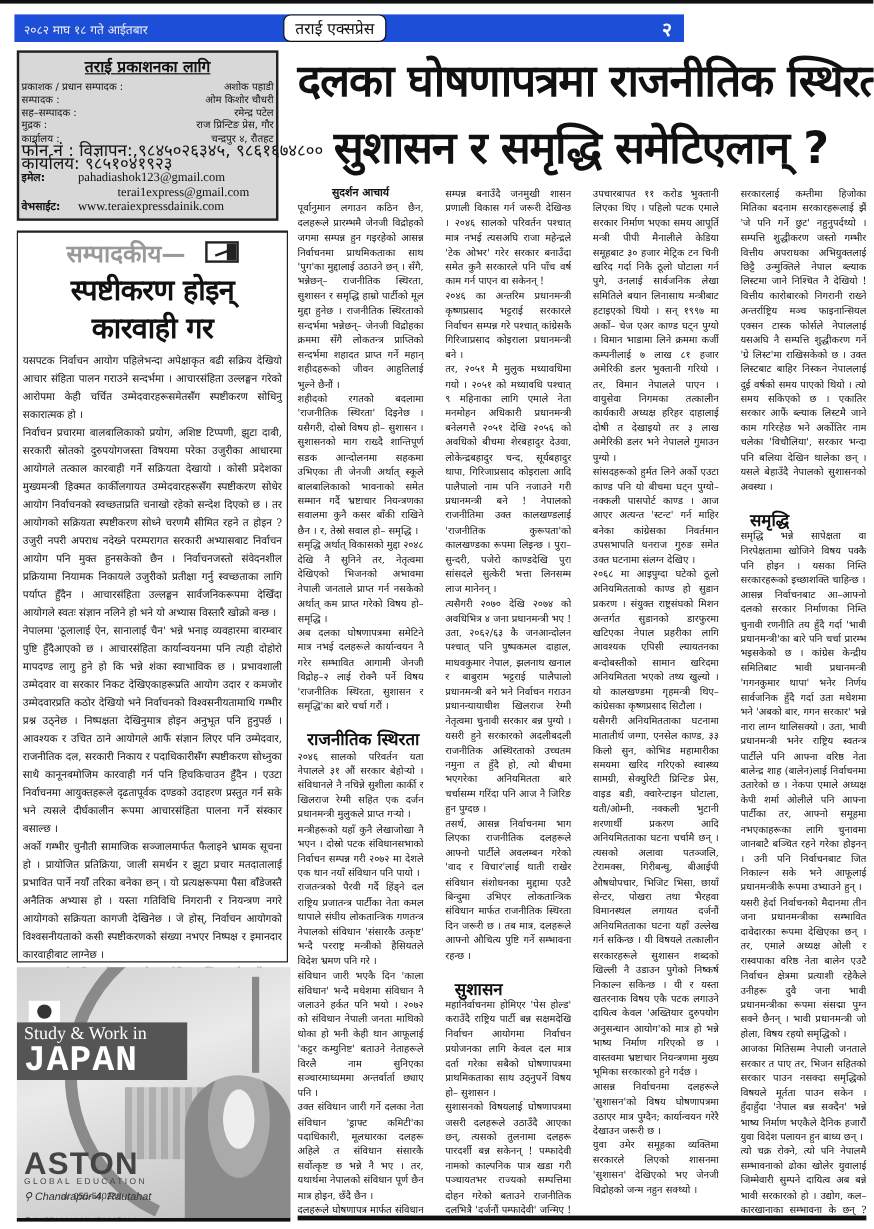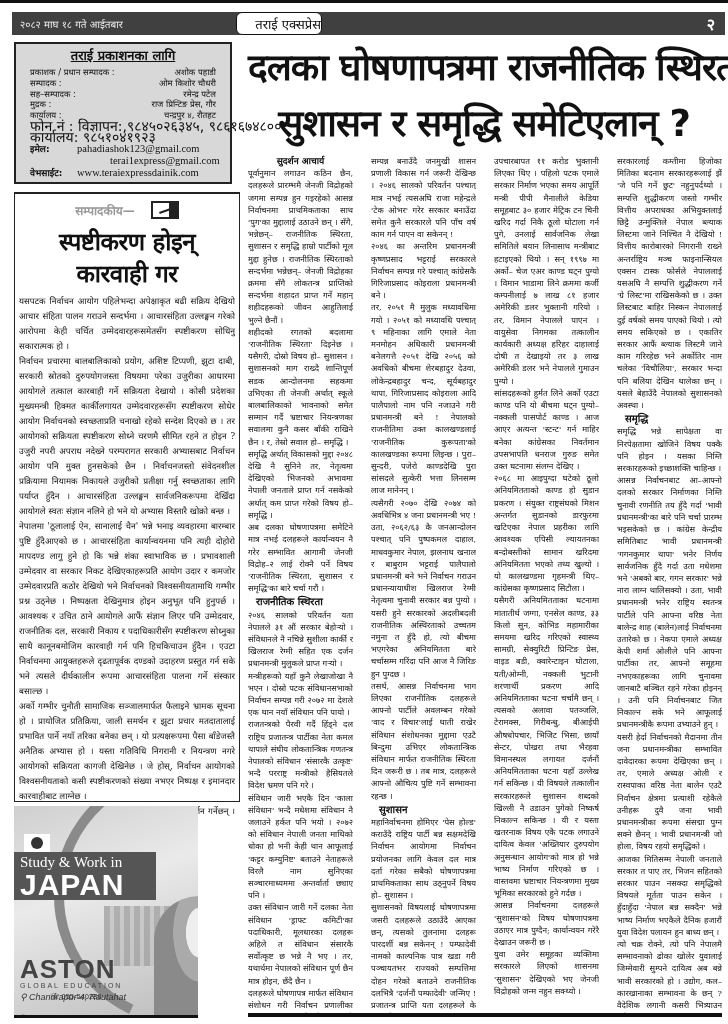--- a/index.html
+++ b/index.html
@@ -2,72 +2,72 @@
 <html><head>
 <meta charset="utf-8">
 <style>
   * { box-sizing: border-box; margin: 0; padding: 0; }
   html, body { width: 728px; height: 1024px; background: #fff; overflow: hidden; }
   body { font-family: "DejaVu Sans", sans-serif; color: #111; position: relative; }
 
   .top-rule { position: absolute; left: 0; top: 0; width: 728px; height: 3px; background: #111; }
 
   
-  .masthead { position: absolute; left: 12px; top: 12px; width: 713px; height: 23px; background: #404040; color: #fff; }
+  .masthead { position: absolute; left: 12px; top: 12px; width: 558px; height: 23px; background: #1d4ed8; color: #fff; }
   .masthead .date { position: absolute; left: 8px; top: 5px; font-size: 10px; color: #eee; }
-  .masthead .paper { position: absolute; left: 224px; top: 0; width: 86px; height: 23px; background: #fff; color: #111; border-radius: 6px; font-size: 13px; text-align: right; line-height: 23px; border: 1px solid #111; }
+  .masthead .paper { position: absolute; left: 224px; top: 0; width: 86px; height: 23px; background: #fff; color: #111; border-radius: 6px; font-size: 13px; text-align: center; line-height: 23px; border: 1px solid #111; }
   .masthead .pageno { position: absolute; right: 10px; top: 1px; font-size: 16px; font-weight: bold; color: #fff; }
 
   
-  .imprint { position: absolute; left: 14px; top: 42px; width: 218px; height: 142px; background: #d8d8d8; border: 2px solid #222; padding: 2px 14px; }
+  .imprint { position: absolute; left: 14px; top: 42px; width: 218px; height: 142px; background: #d8d8d8; border: 2px solid #222; padding: 2px 2px; }
   .imprint .title { text-align: center; font-size: 13px; font-weight: bold; text-decoration: underline; margin-bottom: 3px; }
   .imprint .row { display: flex; justify-content: space-between; font-size: 8.4px; line-height: 10.8px; }
   .imprint .row .lbl { white-space: nowrap; }
   .imprint .row .val { white-space: nowrap; }
   .imprint .line { font-size: 14px; line-height: 10.8px; white-space: nowrap; }
   .imprint .email { display: flex; font-size: 10.5px; line-height: 12px; font-family: "Liberation Serif", serif; }
   .imprint .email .lbl { font-family: "DejaVu Sans", sans-serif; font-weight: bold; font-size: 9px; width: 47px; }
   .imprint .email2 { padding-left: 80px; font-size: 10.5px; line-height: 12px; font-family: "Liberation Serif", serif; }
 
   
   .editorial { position: absolute; left: 14px; top: 192px; width: 226px; height: 610px; border: 1px solid #222; border-top: 2px solid #222; }
   .editorial .kicker { height: 32px; display: flex; align-items: center; justify-content: center; gap: 16px; }
-  .editorial .kicker-text { font-size: 12px; color: #999; font-weight: bold; }
+  .editorial .kicker-text { font-size: 20px; color: #999; font-weight: bold; }
   .pen-icon { width: 28px; height: 18px; border: 2px solid #222; position: relative; background: #fff; }
   .pen-icon::before { content: ""; position: absolute; right: 0; top: 0; width: 8px; height: 14px; background: #222; }
   .pen-icon::after { content: ""; position: absolute; left: 6px; top: 7px; width: 12px; height: 2px; background: #222; transform: rotate(-20deg); }
   .editorial h2 { text-align: center; font-size: 24px; font-weight: 900; line-height: 32px; letter-spacing: -0.5px; }
   .editorial .body { padding: 4px 4px 0 4px; font-size: 8.6px; line-height: 15px; text-align: justify; font-family: "DejaVu Serif", serif; }
   .editorial .body p { margin: 0; }
 
   
-  .advert { position: absolute; left: 14px; top: 806px; width: 184px; height: 212px; background: linear-gradient(160deg, #cfcfcf 0%, #eaeaea 40%, #bdbdbd 100%); overflow: hidden; border-bottom: 3px solid #111; }
+  .advert { position: absolute; left: 14px; top: 806px; width: 228px; height: 212px; background: linear-gradient(160deg, #cfcfcf 0%, #eaeaea 40%, #bdbdbd 100%); overflow: hidden; border-bottom: 3px solid #111; }
   .advert .arc { position: absolute; left: 40px; top: -40px; width: 260px; height: 260px; border-radius: 50%; border: 10px solid #8a8a8a; border-right-color: transparent; border-bottom-color: transparent; transform: rotate(-20deg); }
   .advert .flag { position: absolute; left: 10px; top: 28px; width: 26px; height: 18px; background: #fff; }
   .advert .flag::after { content: ""; position: absolute; left: 7px; top: 3px; width: 12px; height: 12px; border-radius: 50%; background: #333; }
   .advert .banner { position: absolute; left: 0; top: 46px; width: 142px; height: 48px; background: #555; }
   .advert .study { position: absolute; left: 6px; top: 48px; color: #fff; font-family: "Liberation Serif", serif; font-size: 15px; }
-  .advert .japan { position: absolute; left: 6px; top: 62px; color: #fff; font-family: Liberation Sans, sans-serif; font-size: 30px; font-weight: bold; letter-spacing: 1px; }
+  .advert .japan { position: absolute; left: 6px; top: 62px; color: #fff; font-family: Liberation Mono, monospace; font-size: 30px; font-weight: bold; letter-spacing: 1px; }
   .advert .tower { position: absolute; left: 196px; top: 8px; width: 6px; height: 80px; background: #888; }
   .advert .person { position: absolute; left: 140px; top: 90px; width: 90px; height: 122px; background: radial-gradient(ellipse at 50% 30%, #eee 0 20%, #aaa 21% 40%, #8a8a8a 41%); border-radius: 45px 45px 0 0; }
   .advert .city { position: absolute; left: 90px; top: 100px; width: 70px; height: 60px; background: repeating-linear-gradient(90deg, #9a9a9a 0 6px, #c0c0c0 6px 10px); opacity: .7; }
   .advert .logo { position: absolute; left: 6px; top: 148px; font-size: 26px; font-weight: 900; color: #444; letter-spacing: 1px; font-family: Liberation Sans, sans-serif; }
   .advert .sub { position: absolute; left: 6px; top: 176px; font-size: 7px; letter-spacing: 2px; color: #444; font-family: "Liberation Sans", sans-serif; }
   .advert .addr { position: absolute; left: 6px; top: 186px; font-size: 9px; color: #333; font-style: italic; font-family: "Liberation Sans", sans-serif; }
   .advert .phone1 { position: absolute; left: 36px; top: 186px; font-size: 7.5px; color: #333; font-family: "Liberation Sans", sans-serif; }
   .advert .phone2 { position: absolute; left: 6px; top: 207px; font-size: 7.5px; color: #333; font-family: "Liberation Sans", sans-serif; }
 
   
   .main-headline { position: absolute; left: 248px; top: 40px; width: 472px; }
   .main-headline .h1 { font-size: 37px; font-weight: 900; line-height: 56px; white-space: nowrap; letter-spacing: -1px; }
   .main-headline .h2 { font-size: 37px; font-weight: 900; line-height: 56px; white-space: nowrap; text-align: center; letter-spacing: -1px; }
   .story { position: absolute; left: 248px; top: 155px; width: 474px; height: 858px; display: flex; gap: 18px; }
   .story .col { flex: 1; font-family: "DejaVu Serif", serif; font-size: 8.2px; line-height: 12.2px; text-align: justify; overflow: hidden; }
   .story .byline { text-align: center; font-weight: bold; font-size: 9px; }
-  .story .subhead { font-weight: bold; font-size: 10px; padding-left: 8px; margin-top: 2px; }
+  .story .subhead { font-weight: bold; font-size: 14px; padding-left: 8px; margin-top: 17px; }
   .bottom-rule { position: absolute; left: 248px; top: 1013px; width: 474px; height: 4px; background: #111; }
 </style>
 </head>
 <body>
 
 <div class="top-rule"></div>
 
 <header class="masthead">
   <span class="date">२०८२ माघ १८ गते आईतबार</span>
   <span class="paper">तराई एक्सप्रेस</span>

